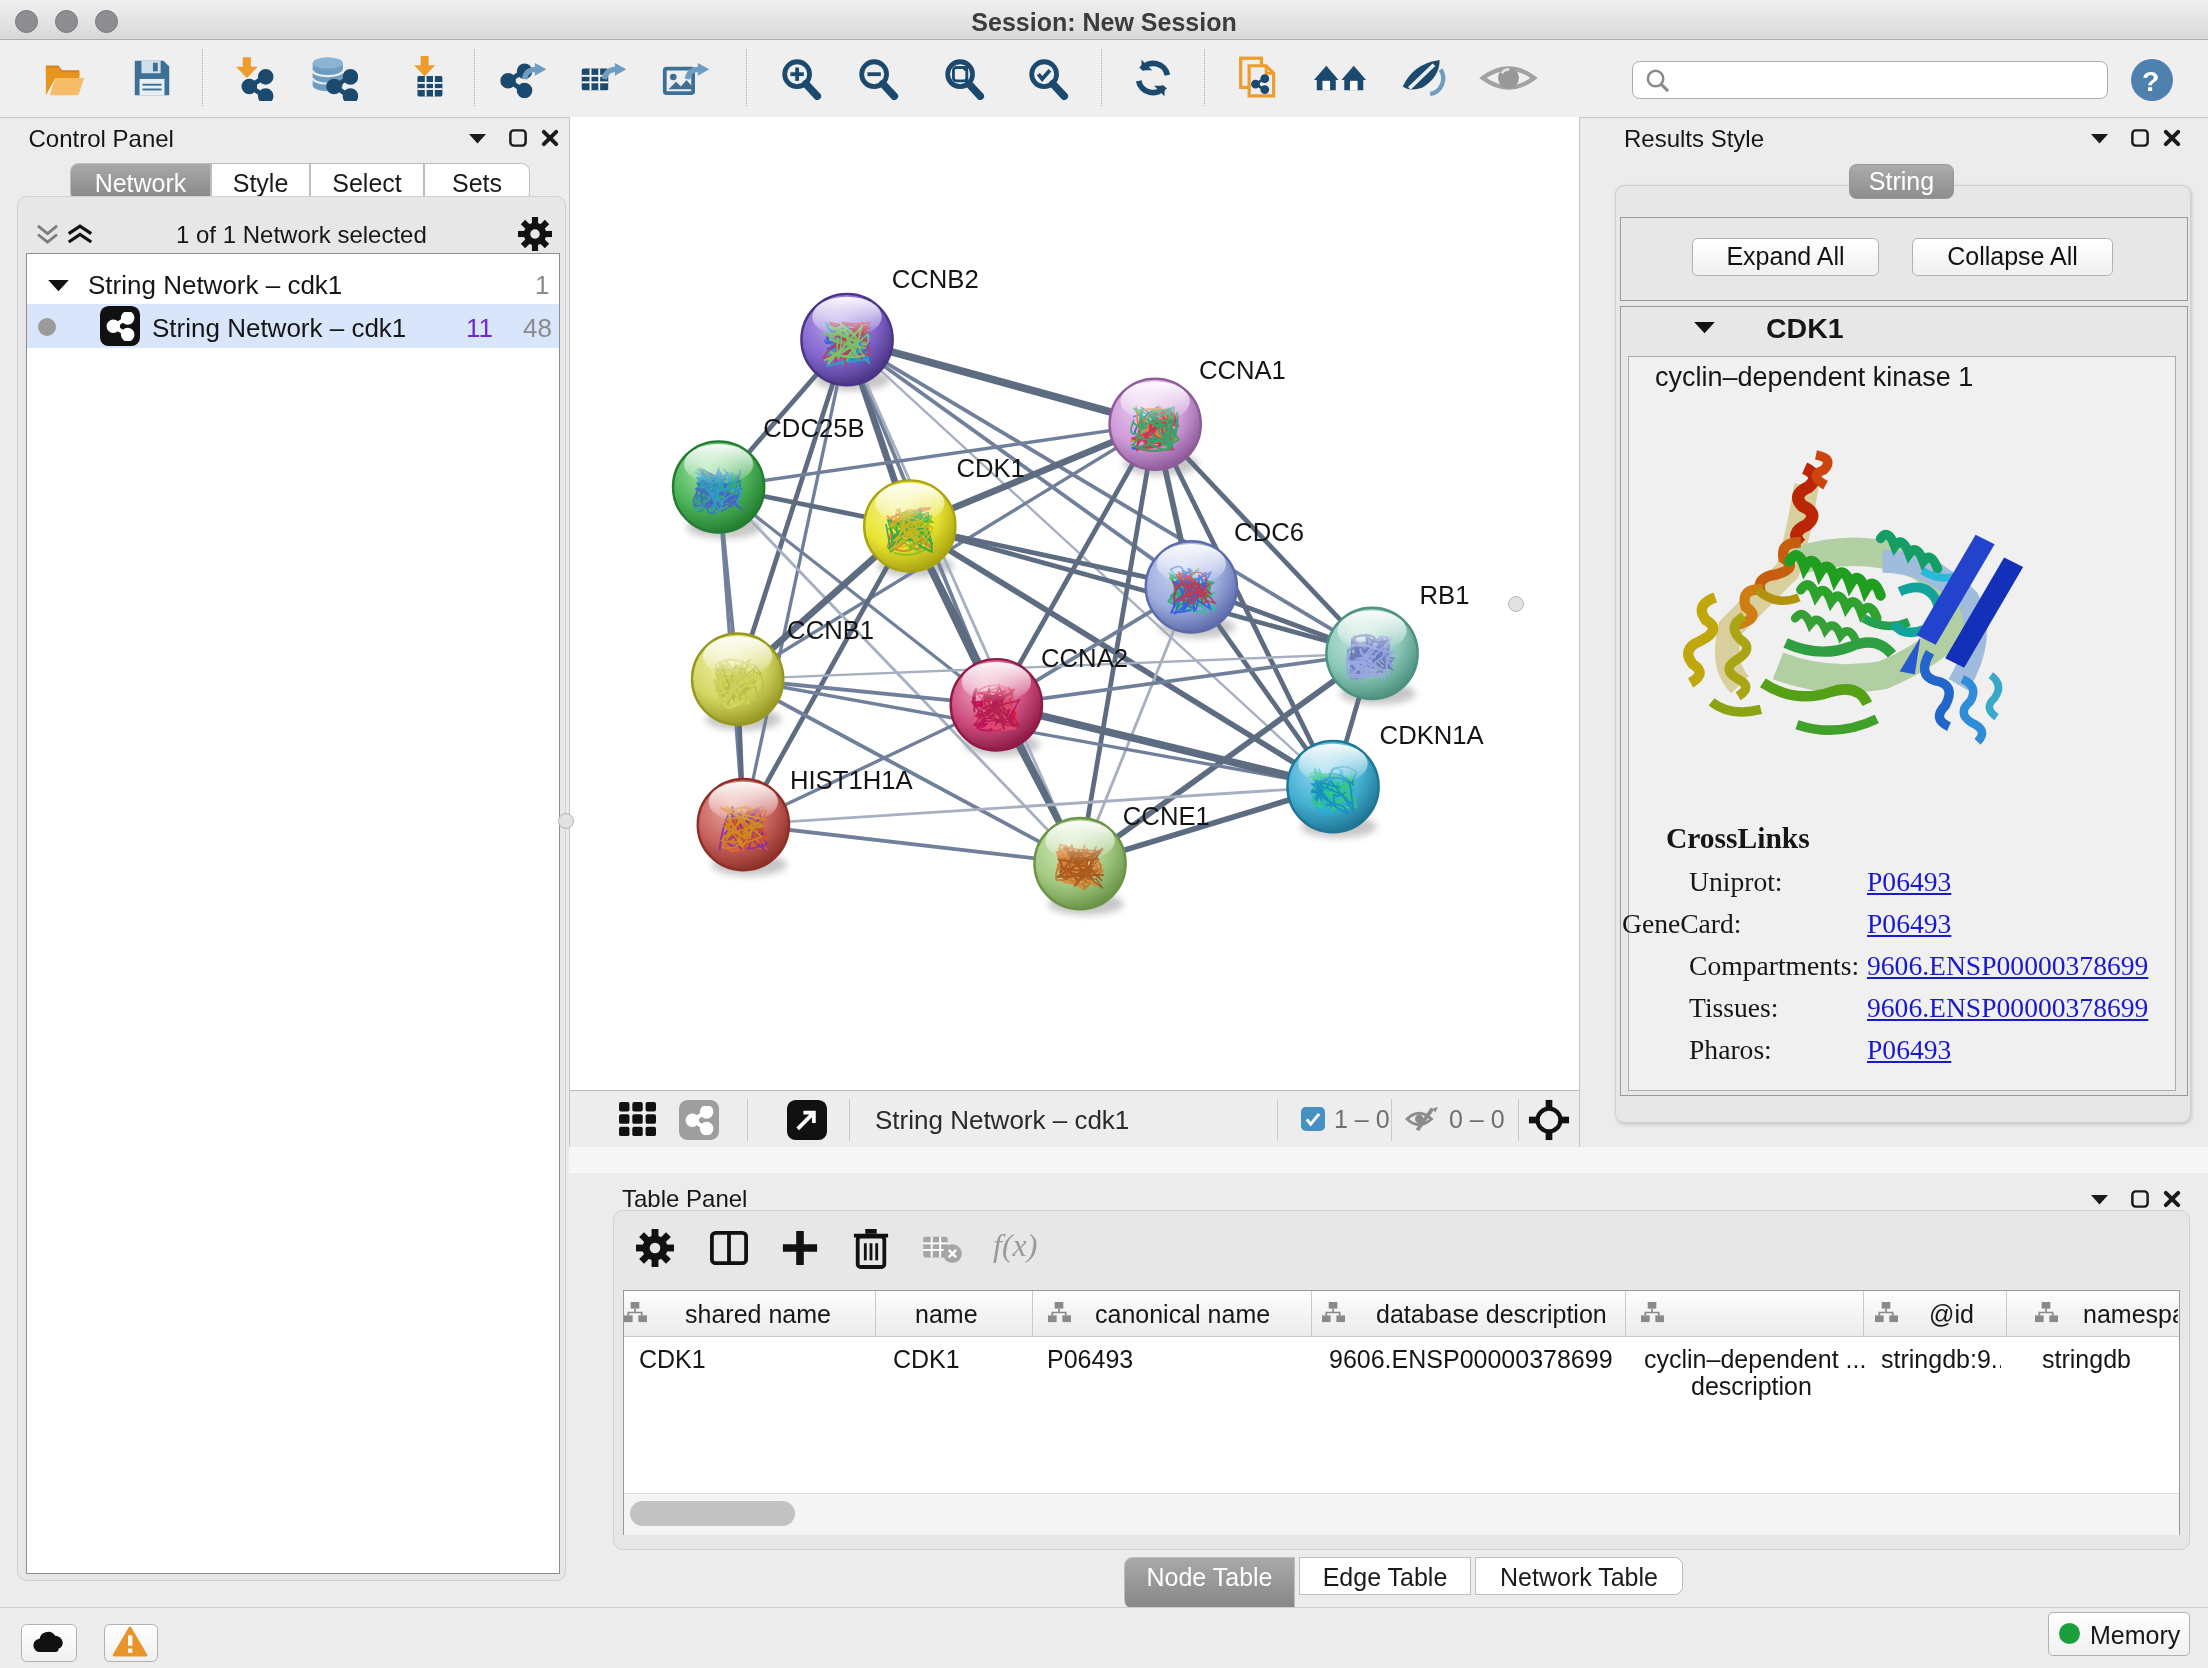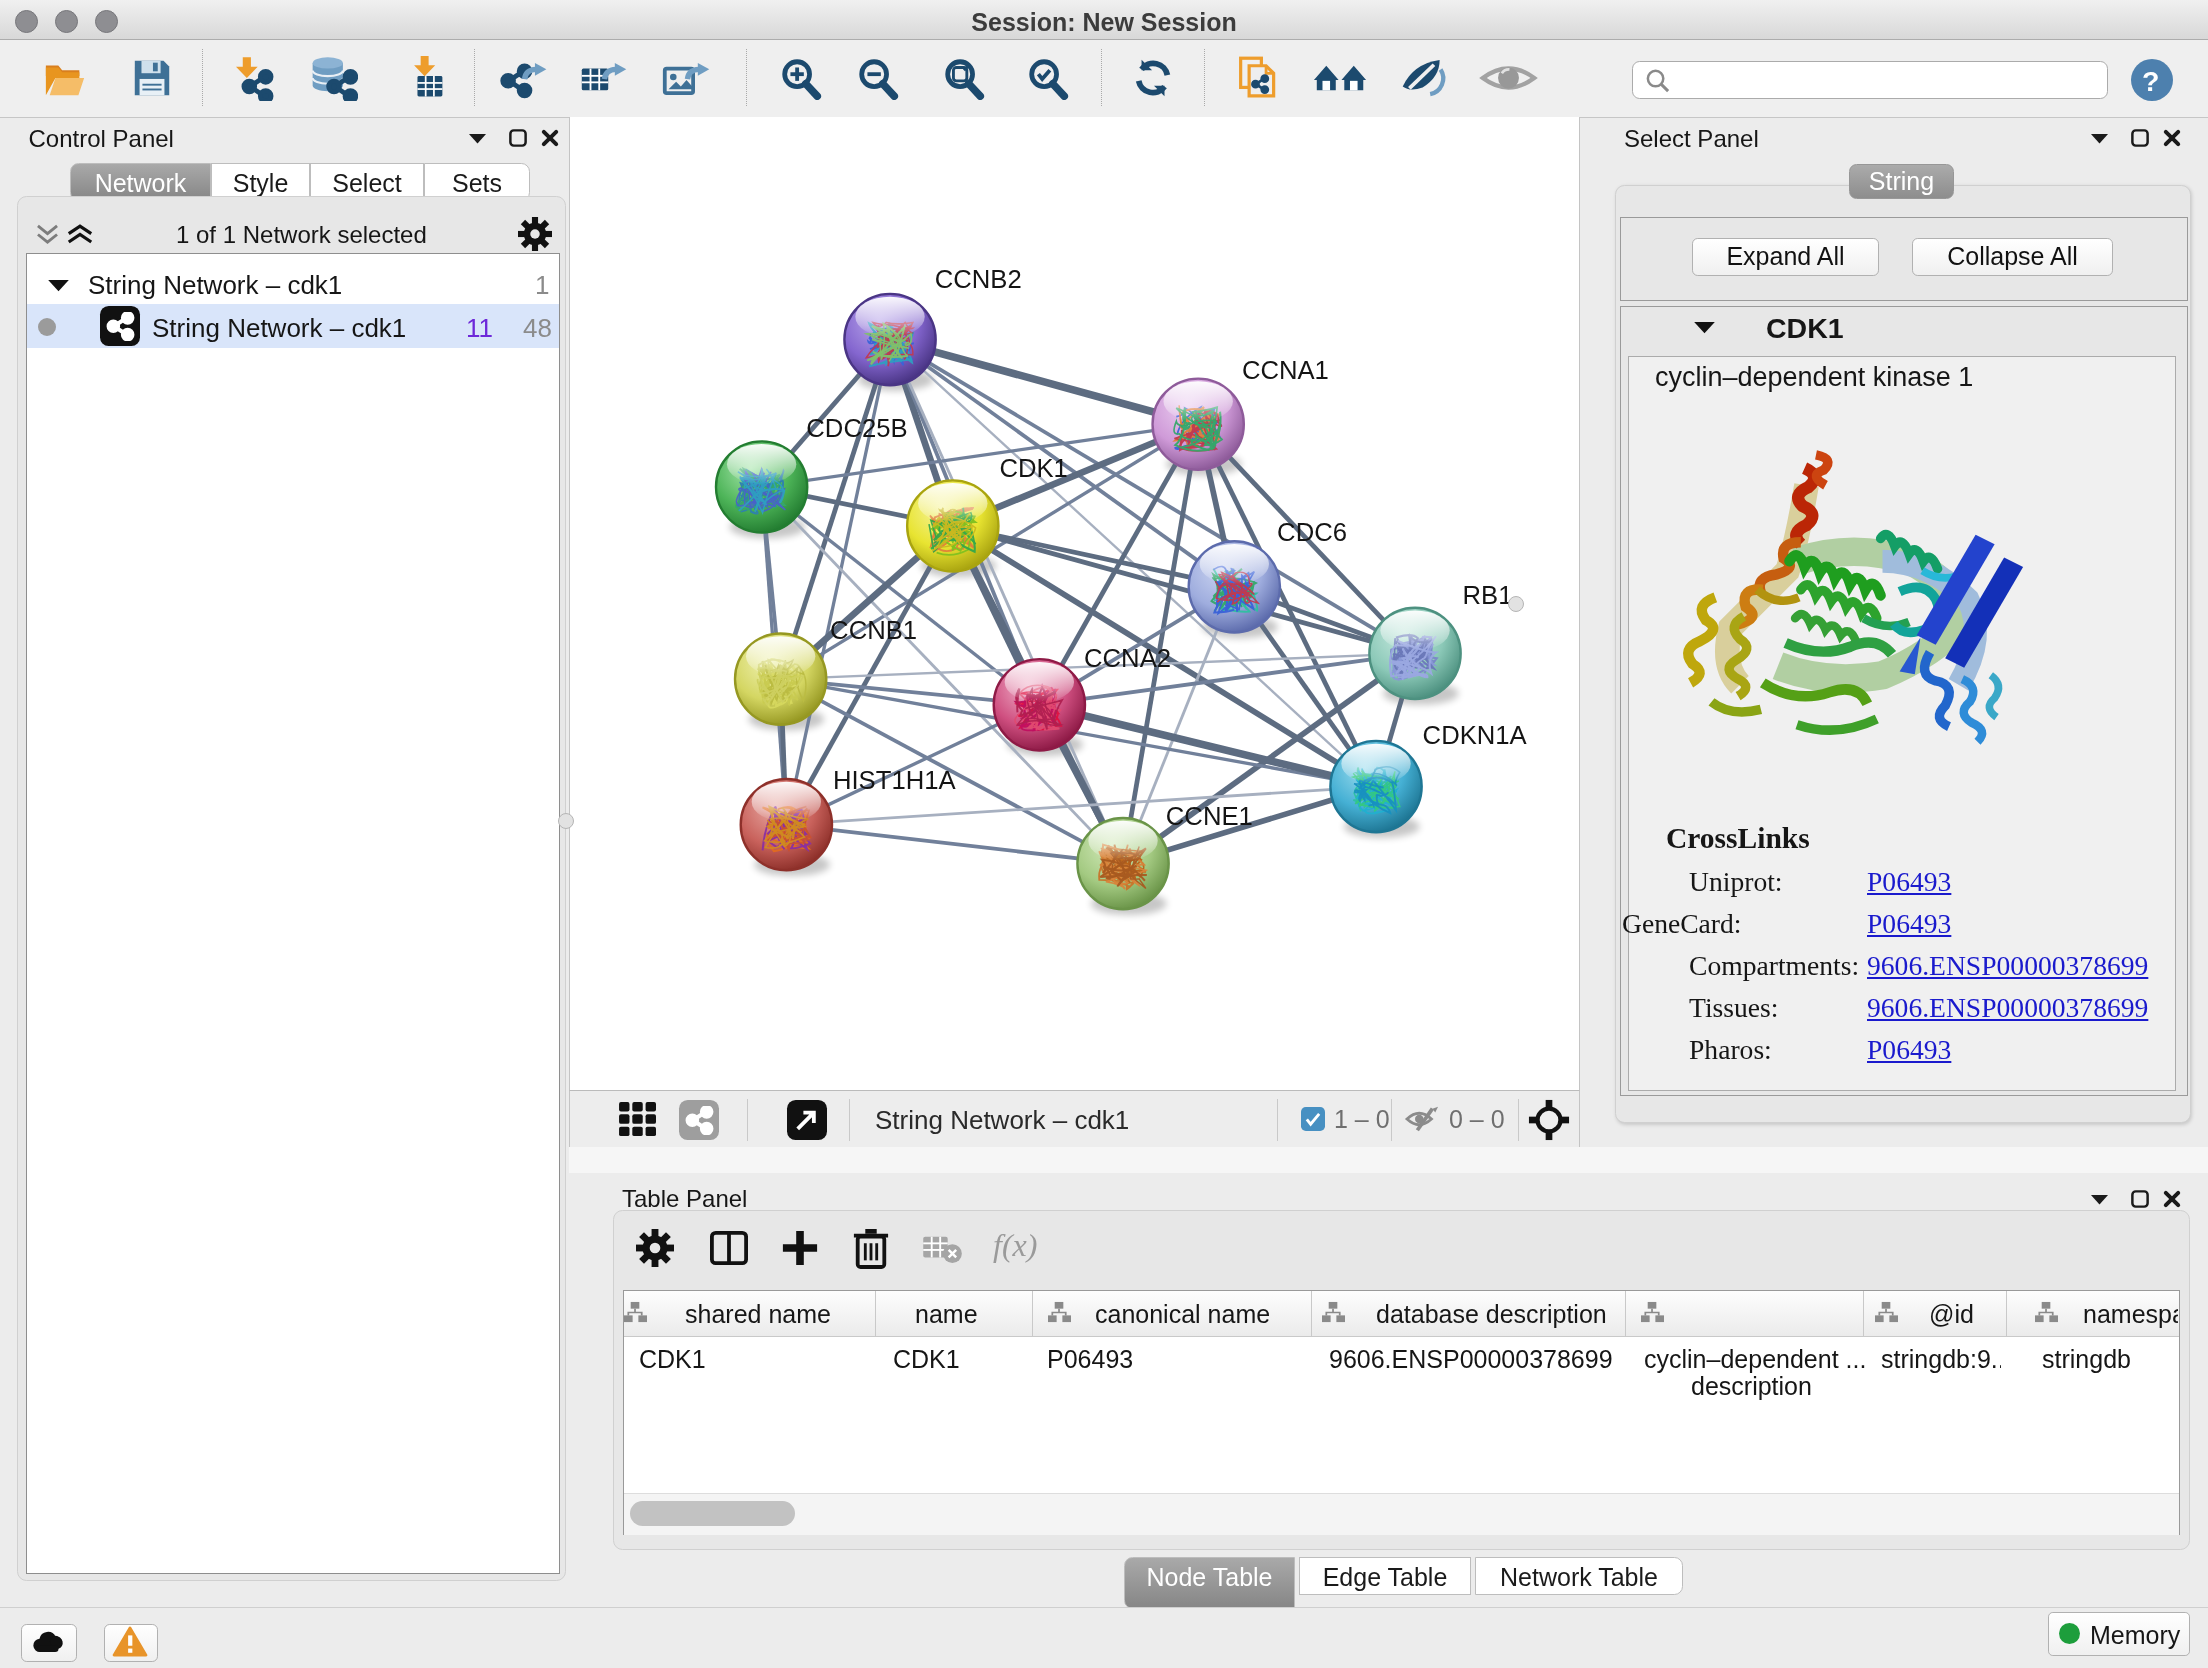--- a/index.html
+++ b/index.html
@@ -194,21 +194,21 @@
       <line x1="8.5" y1="15.0" x2="22.28" y2="24.36"></line>
       <circle cx="7.72" cy="15.0" r="4.94"></circle>
       <circle cx="22.8" cy="6.16" r="4.94"></circle>
       <circle cx="22.8" cy="23.84" r="4.94"></circle>
     </g>
   </svg>
 <div class="txt" style="left:152px;top:313px;font-size:26px">String Network – cdk1</div>
 <div class="txt" style="left:466px;top:313px;font-size:26px;color:#6d28d9">11</div>
 <div class="txt" style="left:523px;top:313px;font-size:26px;color:#8b8b8b">48</div>
 <div class="abs" style="left:569px;top:117px;width:1011px;height:973px;background:#fff;border-left:1px solid #c4c4c4;border-right:1px solid #c4c4c4;box-sizing:border-box"></div>
-<div class="abs" style="left:599px;top:117px;width:1011px;height:973px;overflow:hidden">
+<div class="abs" style="left:556px;top:117px;width:1011px;height:973px;overflow:hidden">
     <svg width="1011" height="973" viewBox="0 0 1063 1023" style="position:absolute;left:0;top:0">
       <defs>
         <radialGradient id="g0" cx="38%" cy="30%" r="78%">
           <stop offset="0%" stop-color="#b9a6ea"></stop>
           <stop offset="55%" stop-color="#8466cf"></stop>
           <stop offset="92%" stop-color="#4a3585"></stop>
         </radialGradient>
         <clipPath id="c0">
           <circle cx="306" cy="234" r="45"></circle>
         </clipPath>
@@ -598,21 +598,21 @@
     <g fill="#111">
       <rect x="18.5" y="1" width="7" height="10"></rect>
       <rect x="18.5" y="33" width="7" height="10"></rect>
       <rect x="1" y="18.5" width="10" height="7"></rect>
       <rect x="33" y="18.5" width="10" height="7"></rect>
     </g>
   </svg>
 <div class="abs" style="left:558px;top:813px;width:14.3px;height:14.3px;border-radius:50%;background:#e2e2e2;border:1px solid #b5b5b5"></div>
 <div class="abs" style="left:1508px;top:596px;width:14.3px;height:14.3px;border-radius:50%;background:#e2e2e2;border:1px solid #b5b5b5"></div>
 <div class="abs" style="left:1395px;top:1149px;width:14.3px;height:14.3px;border-radius:50%;background:#d5d5d5;border:1px solid #bbb"></div>
-<div class="txt" style="left:1624px;top:125px;font-size:24px">Select Panel</div>
+<div class="txt" style="left:1624px;top:125px;font-size:24px">Results Style</div>
 <svg style="position:absolute;left:2090px;top:132px" width="19" height="12.4" viewBox="0 0 20 13">
     <path d="M1 2 h18 l-9 10 z" fill="#1a1a1a"></path>
   </svg>
 <svg style="position:absolute;left:2130px;top:128px" width="20" height="20" viewBox="0 0 21 21">
     <rect x="2.5" y="2.5" width="16" height="16" rx="3.5" fill="none" stroke="#1a1a1a" stroke-width="2.6"></rect>
   </svg>
 <svg style="position:absolute;left:2162px;top:128px" width="20" height="20" viewBox="0 0 21 21">
     <path d="M4 4 L17 17 M17 4 L4 17" stroke="#1a1a1a" stroke-width="4.2" stroke-linecap="round"></path>
   </svg>
 <div class="panel" style="left:1615px;top:185px;width:574px;height:936px;box-shadow:1px 1.9px 3.8px rgba(0,0,0,0.15)"></div>

